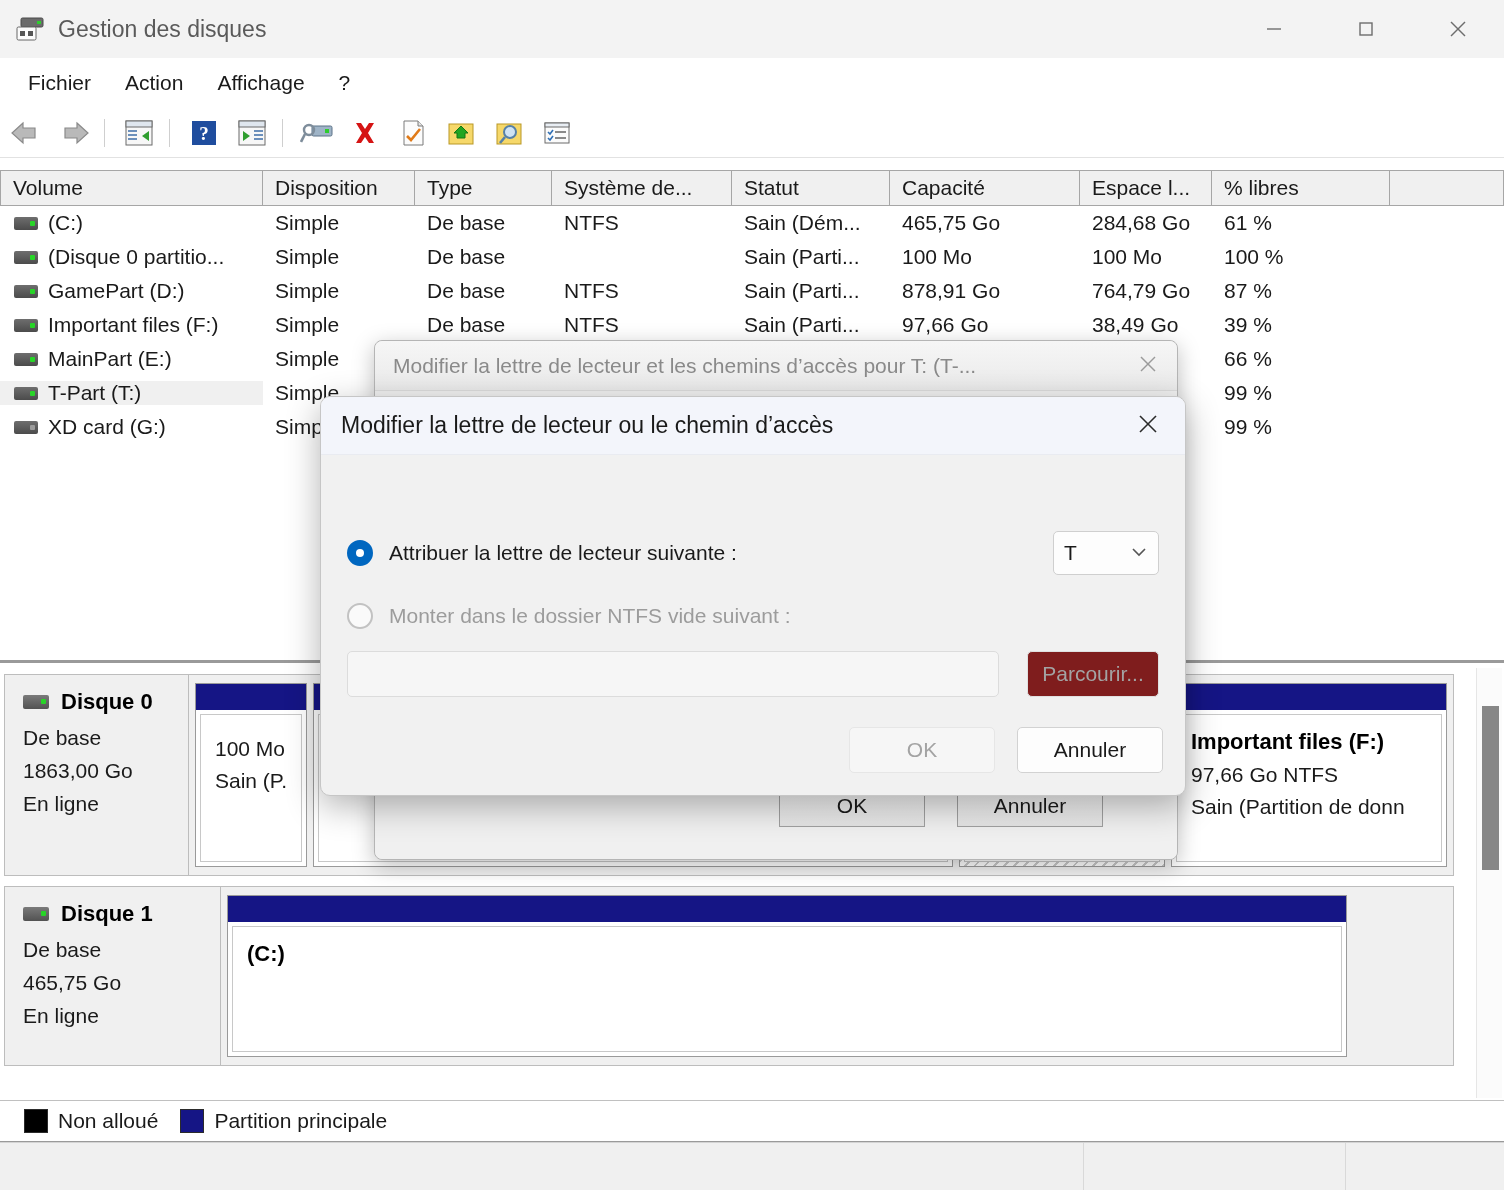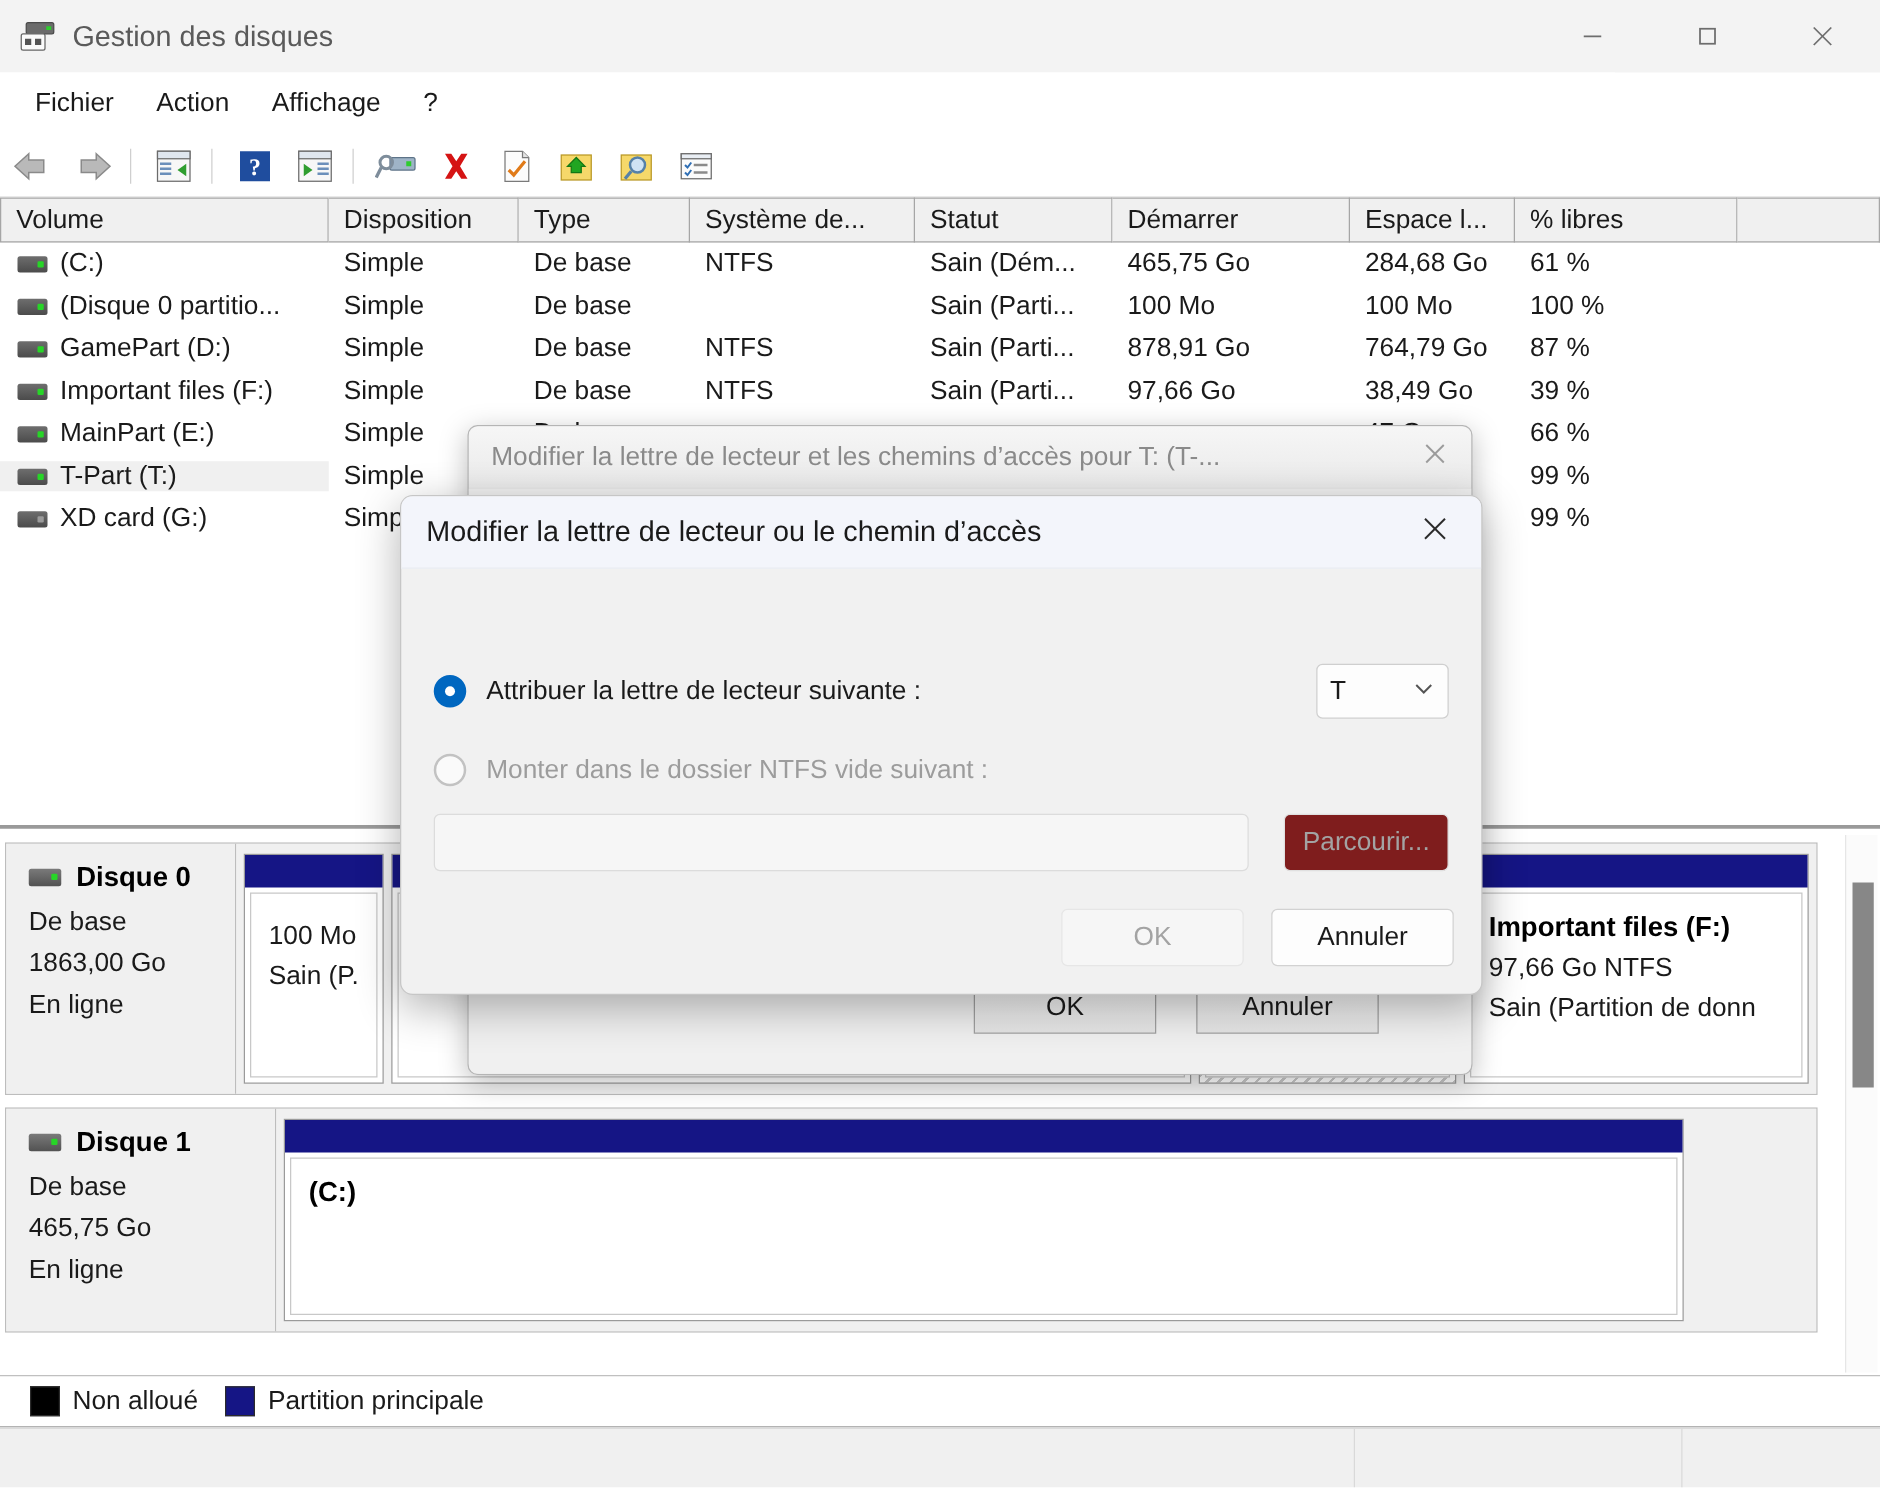--- a/index.html
+++ b/index.html
@@ -67,21 +67,21 @@
     margin-left: 4px;
   }
   .tb-sep { width:1px; height:28px; background:#cfcfcf; margin:0 8px; }
 
   
   .listpane {
     position:absolute; left:0; top:158px; width:1504px; height:505px;
     background:#ffffff;
     border-bottom: 3px solid #9a9a9a;
   }
-  .hdr-row { display:flex; height:36px; background:#f0f0f0; }
+  .hdr-row { display:flex; height:36px; background:#f0f0f0;margin-top:12px; }
   .hdr-cell {
     background:#f0f0f0;
     border:1px solid #a6a6a6;
     border-left:none;
     display:flex; align-items:center;
     padding-left: 12px;
     font-size: 21px; color:#1a1a1a;
     overflow:hidden; white-space:nowrap;
   }
   .hdr-cell:first-child { border-left:1px solid #a6a6a6; }
@@ -442,21 +442,21 @@
     </div>
   </div>
 
   <div class="listpane">
     <div class="hdr-row" id="hdr-row">
         <div class="hdr-cell" style="width: 263px;">Volume</div>
         <div class="hdr-cell" style="width: 152px;">Disposition</div>
         <div class="hdr-cell" style="width: 137px;">Type</div>
         <div class="hdr-cell" style="width: 180px;">Système de...</div>
         <div class="hdr-cell" style="width: 158px;">Statut</div>
-        <div class="hdr-cell" style="width: 190px;">Démarrer</div>
+        <div class="hdr-cell" style="width: 190px;">Capacité</div>
         <div class="hdr-cell" style="width: 132px;">Espace l...</div>
         <div class="hdr-cell" style="width: 178px;">% libres</div>
         <div class="hdr-cell" style="width: 114px;"></div>
       </div>
     <div class="rows" id="rows">
         <div class="vrow">
           <div class="vcell vol" style="width: 263px;">
             <span class="vol-ico"></span>
             <span>(C:)</span>
           </div>

